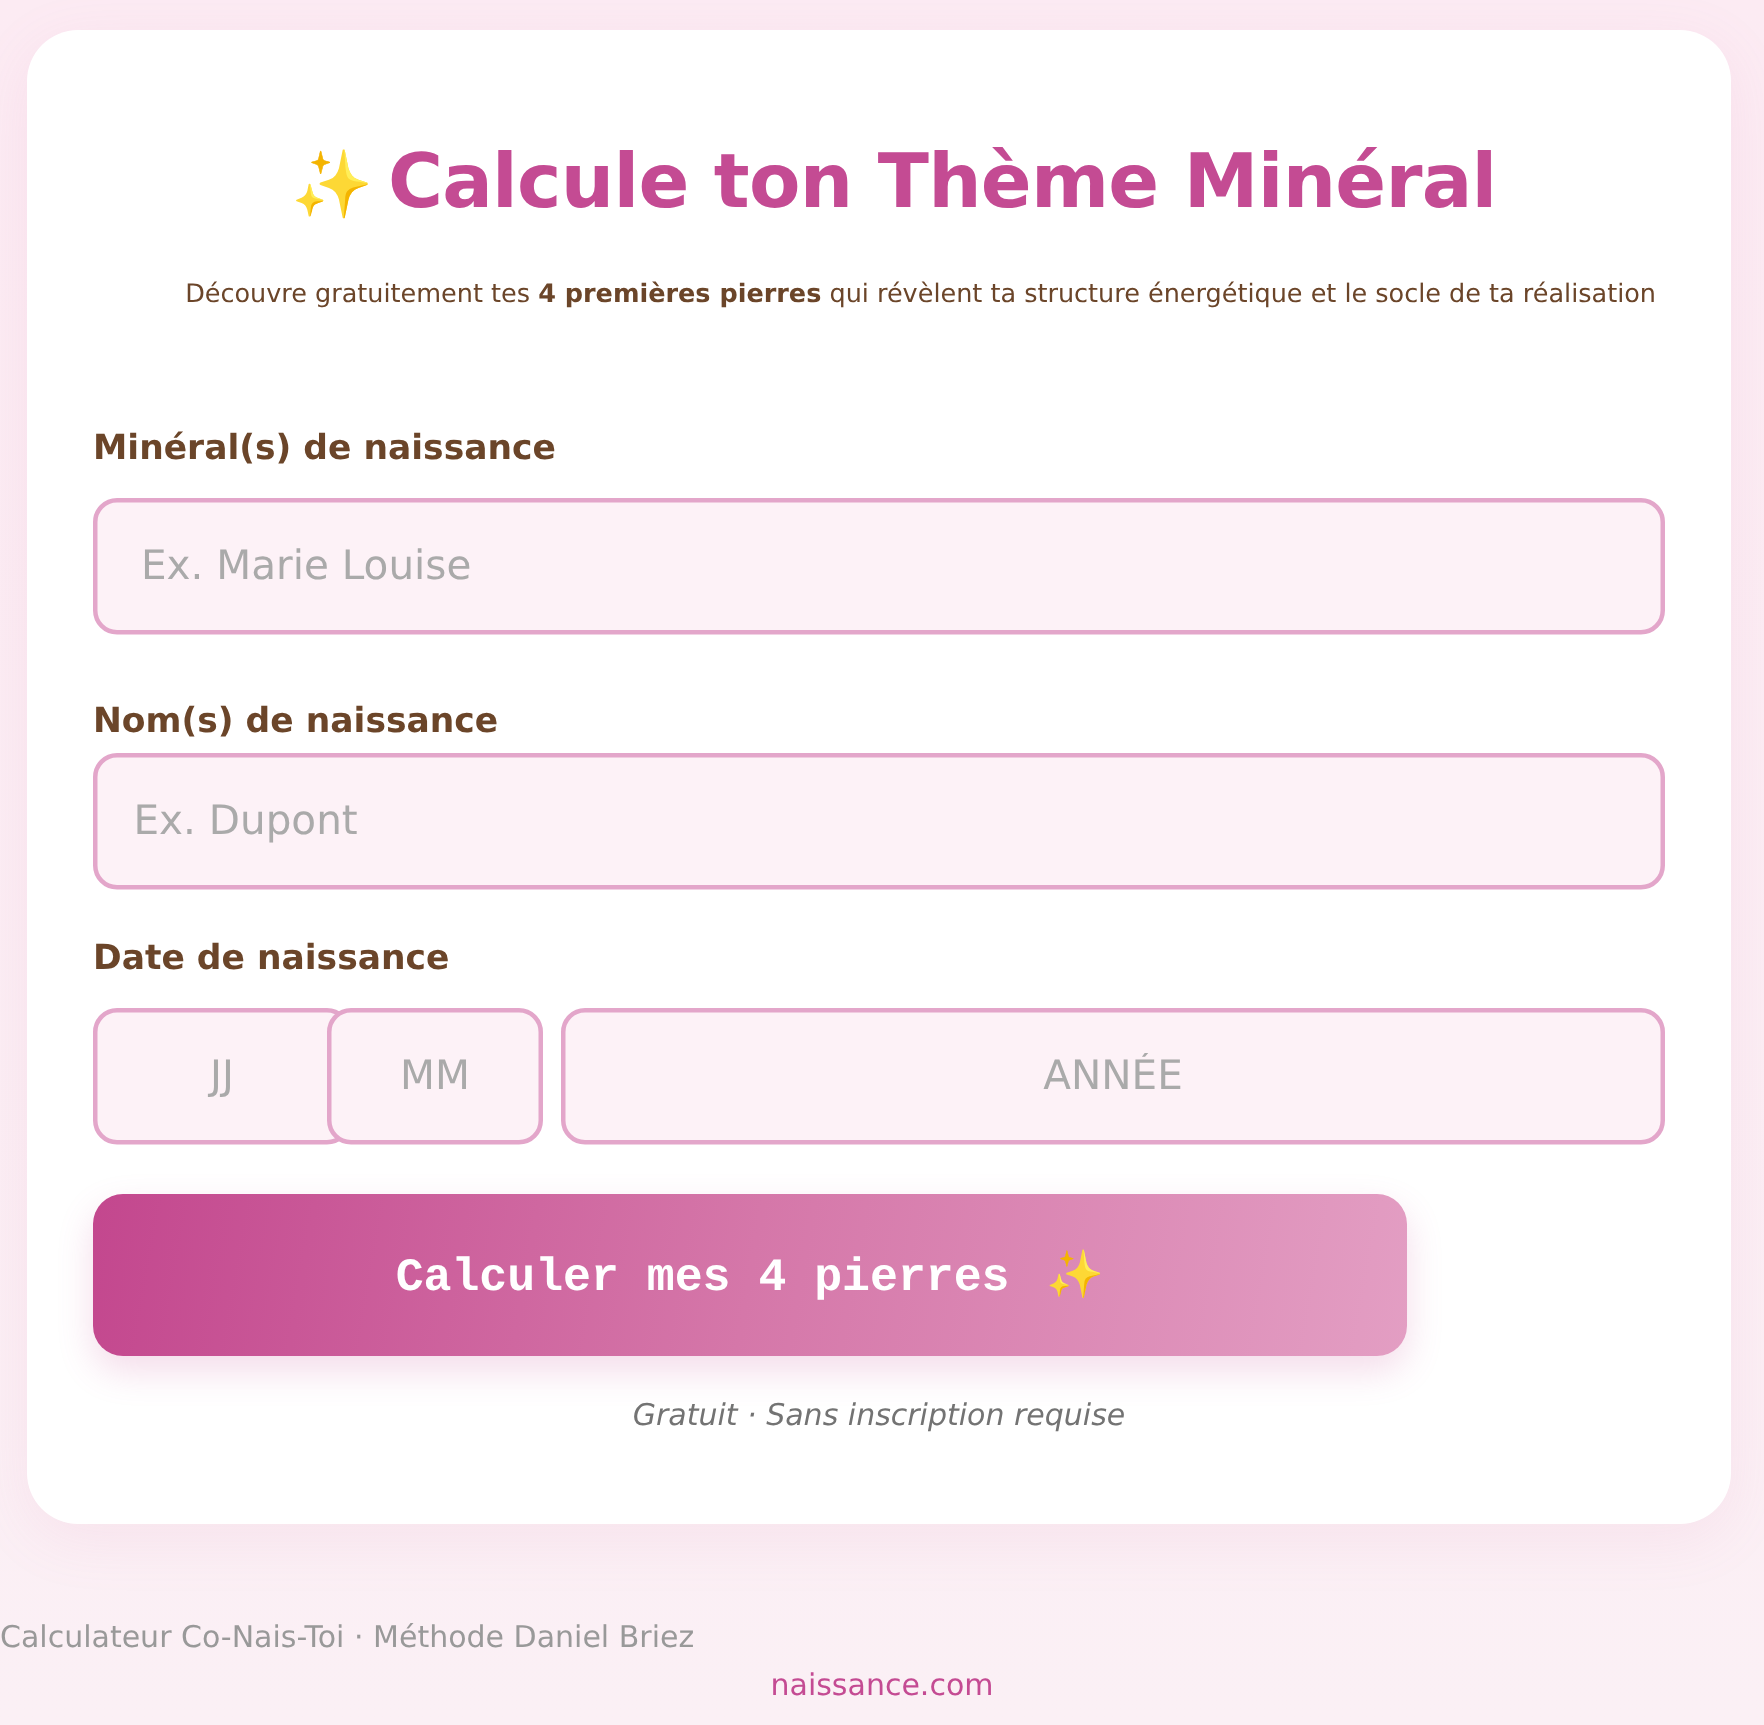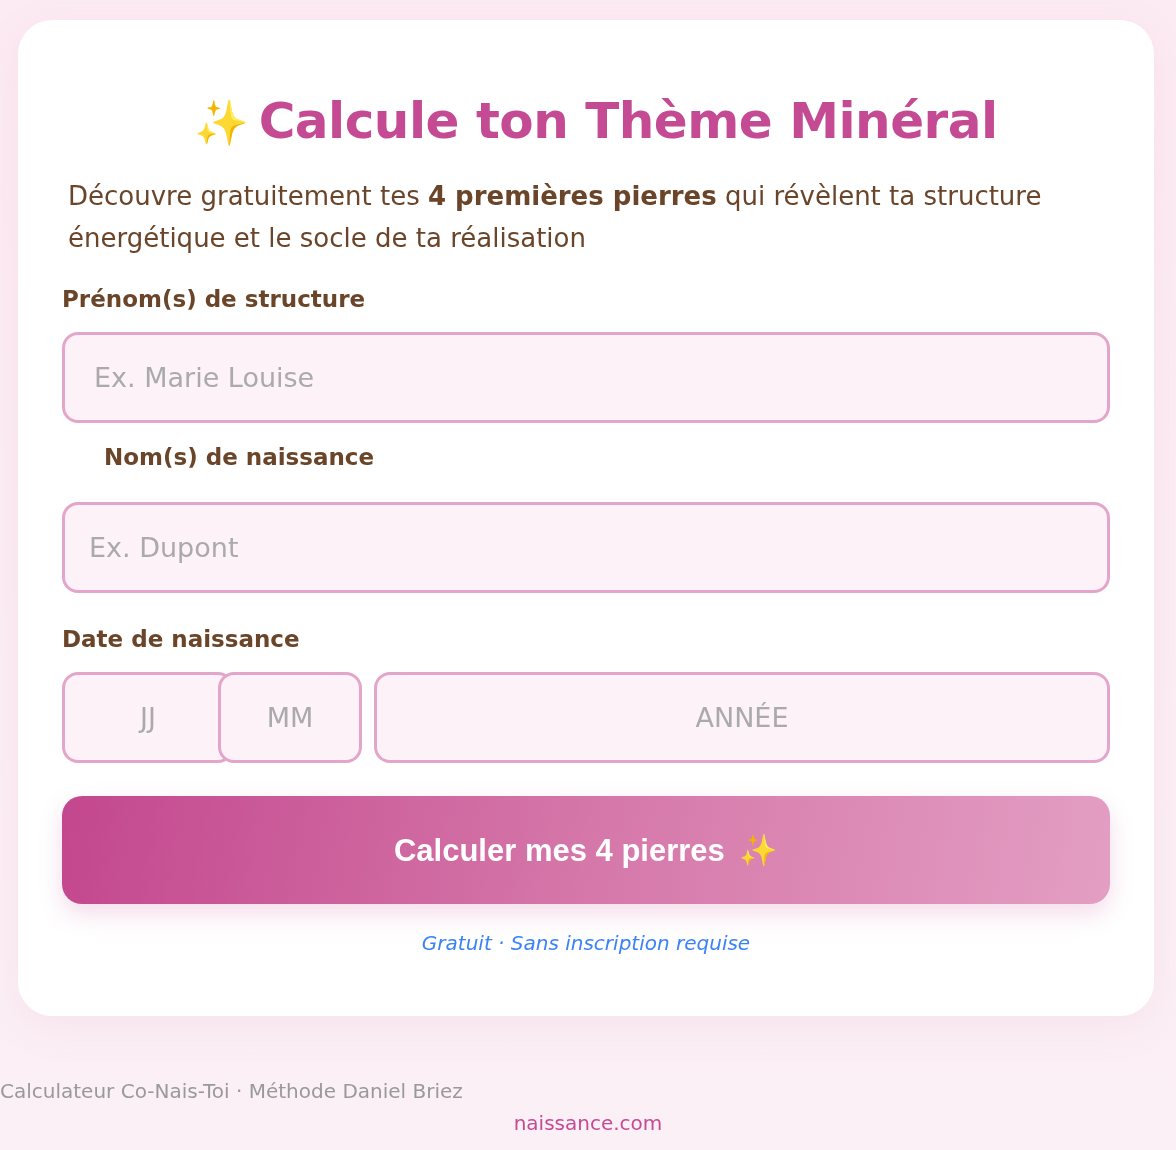--- a/index.html
+++ b/index.html
@@ -13,48 +13,48 @@
     position:absolute; left:18px; top:20px; width:1136px; height:996px;
     background:#fff; border-radius:34px;
     box-shadow: 0 10px 40px rgba(214,120,170,0.10);
   }
   .title {
     position:absolute; left:0; right:0; top:72px; text-align:center;
     font-size:50px; font-weight:bold; color:#c44b93; letter-spacing:-0.5px;margin-left:20px;
   }
   .title .spark { color:#f2c84b; margin-right:10px; font-size:44px; }
   .subtitle {
-    position:absolute; left:50px; right:50px; top:155px; text-align:left;
-    font-size:26px; line-height:42px; color:#6b4529;
+    position:absolute; left:50px; right:50px; top:155px; text-align:right;
+    font-size:17px; line-height:42px; color:#6b4529;
   }
   .subtitle b { font-weight:bold; }
   .label {
     position:absolute; left:44px; font-size:23px; font-weight:bold; color:#6b4529;
   }
   .field {
     position:absolute; box-sizing:border-box; border:3px solid #e3a6ca;
     background:#fdf2f7; border-radius:16px; height:91px;
     font-family: "DejaVu Sans", "Liberation Sans", sans-serif;
     font-size:27px; color:#8b5cf6; outline:none;
   }
   .field::placeholder { color:#aaaaaa; }
   .field.left { padding-left:29px; }
   .field.center { text-align:center; }
   .btn {
-    position:absolute; left:44px; top:776px; width:1048px; height:108px;
+    position:absolute; left:44px; top:776px; width:876px; height:108px;
     border:none; border-radius:20px; cursor:pointer;
     background: linear-gradient(100deg, #c3478e 0%, #d577a9 50%, #e39ec3 100%);
     color:#fff; font-size:31px; font-weight:bold;
     box-shadow: 0 10px 24px rgba(200,80,150,0.20);
-    font-family: Liberation Sans, sans-serif;
+    font-family: Liberation Mono, monospace;
   }
   .btn .spark { color:#f5d35a; margin-left:6px; }
   .note {
     position:absolute; left:0; right:0; top:911px; text-align:center;
-    font-size:20px; font-style:italic; color:#3b82f6;
+    font-size:20px; font-style:italic; color:#737373;
   }
   .footer1 {
     position:absolute; left:0; right:0; top:1079px; 
     font-size:20px; color:#999;
   }
   .footer2 {
     position:absolute; left:0; right:0; top:1111px; text-align:center;
     font-size:20px; color:#c44b93; text-decoration:none; display:block;
   }
 </style>
@@ -62,24 +62,24 @@
 <body>
 
 <div class="card">
   <div class="title">
     <span class="spark">✨</span><span>Calcule ton Thème Minéral</span>
   </div>
   <div class="subtitle">
     <span>Découvre gratuitement tes </span><b>4 premières pierres</b><span> qui révèlent ta structure énergétique et le socle de ta réalisation</span>
   </div>
 
-  <label class="label" style="top:266px;">Prénom(s) de structure</label>
+  <label class="label" style="top:266px;">Minéral(s) de naissance</label>
   <input class="field left" style="left: 44px; top: 312px; width: 1048px;" type="text" placeholder="Ex. Marie Louise">
 
-  <label class="label" style="top:424px;margin-left:42px;">Nom(s) de naissance</label>
+  <label class="label" style="top:448px;">Nom(s) de naissance</label>
   <input class="field left" style="left: 44px; top: 482px; width: 1048px; padding-left: 24px;" type="text" placeholder="Ex. Dupont">
 
   <label class="label" style="top:606px;">Date de naissance</label>
   <input class="field center" style="left: 44px; top: 652px; width: 172px;" type="text" placeholder="JJ">
   <input class="field center" style="left: 356px; top: 652px; width: 736px;" type="text" placeholder="ANNÉE">
   <input class="field center" style="left: 200px; top: 652px; width: 144px;" type="text" placeholder="MM">
 
   <button class="btn">
     <span>Calculer mes 4 pierres</span>
     <span class="spark">✨</span>

